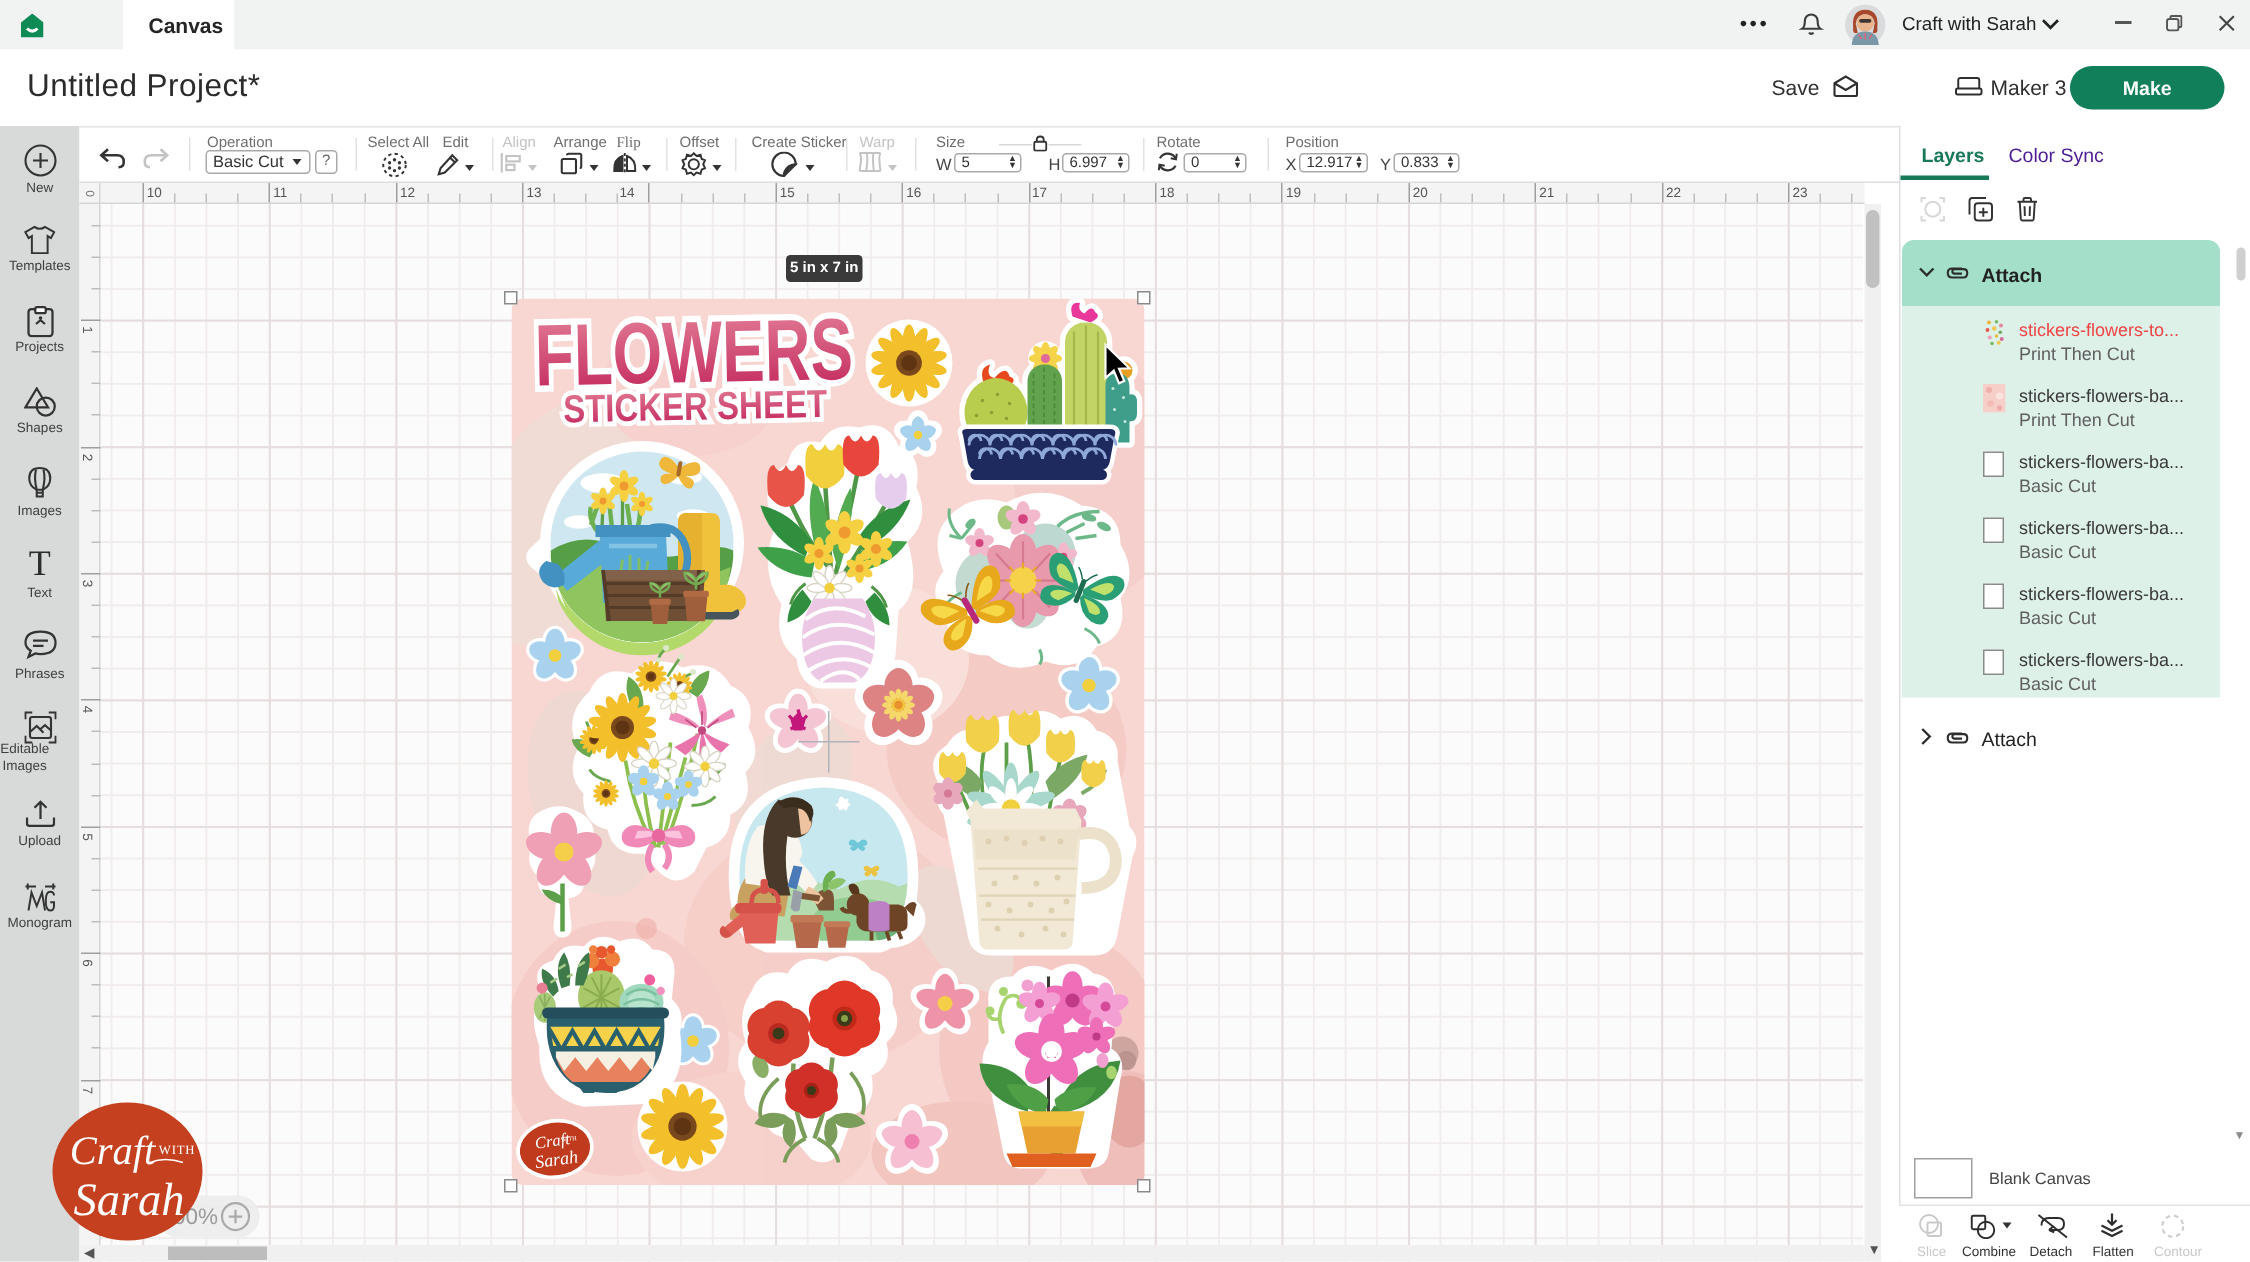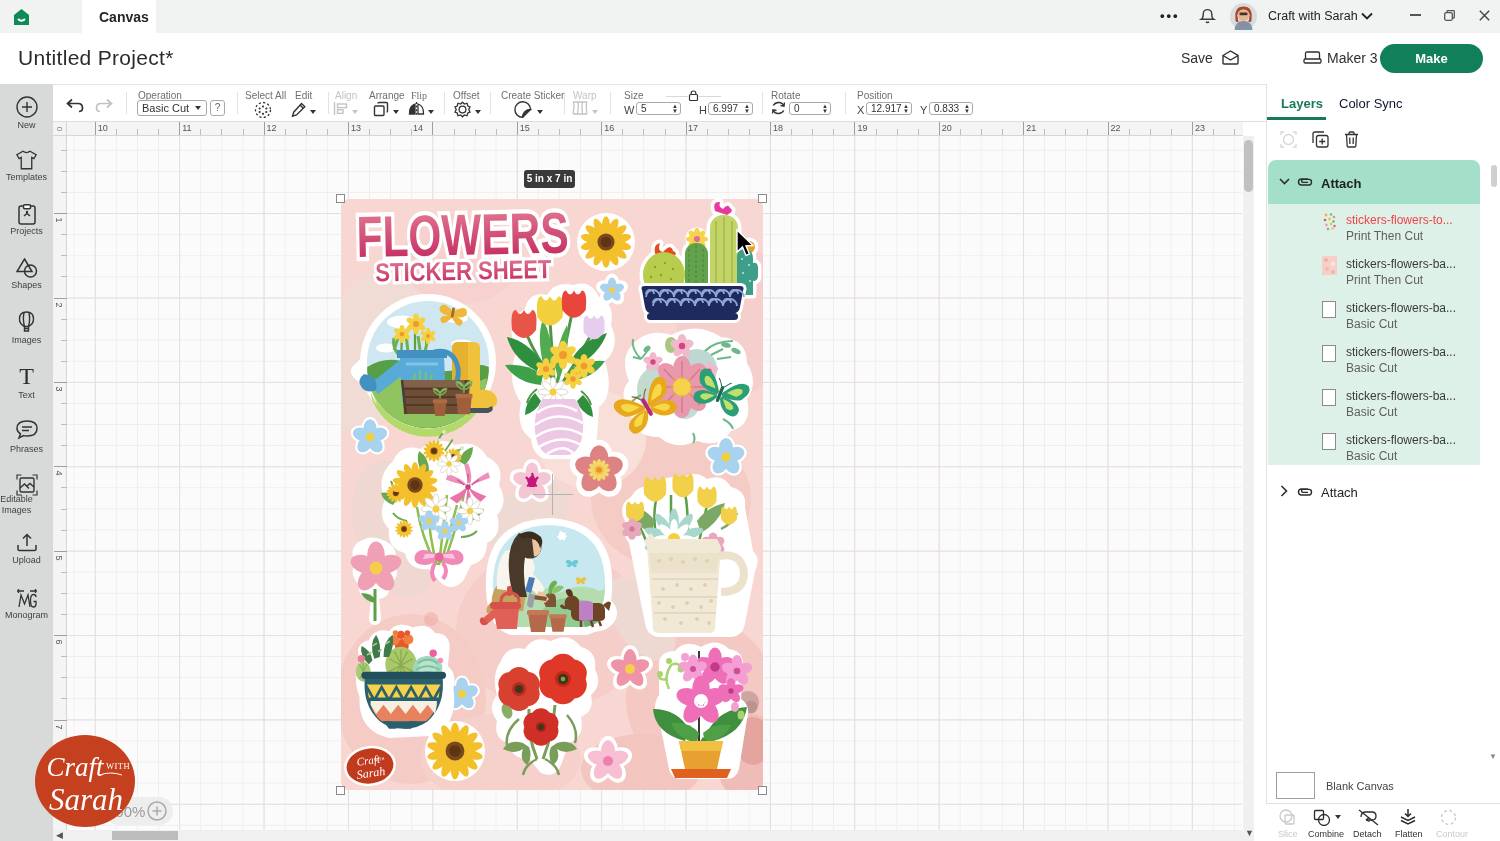--- a/index.html
+++ b/index.html
@@ -1298,21 +1298,21 @@
 <svg class="abs" style="left:30px; top:731px;" width="110" height="100" viewBox="0 0 110 100">
   <ellipse cx="55" cy="50" rx="50" ry="46" fill="#c5401f"></ellipse>
   <text x="45" y="45" font-family="Liberation Serif,serif" font-style="italic" font-size="27" fill="#fff" text-anchor="middle">Craft</text>
   <text x="88" y="38" font-family="Liberation Serif,serif" font-size="8.5" fill="#fff" text-anchor="middle" letter-spacing="0.5">WITH</text>
   <path d="M70 44 Q80 40 92 44" stroke="#fff" stroke-width="1" fill="none"></path>
   <text x="56" y="79" font-family="Liberation Serif,serif" font-style="italic" font-size="31" fill="#fff" text-anchor="middle">Sarah</text>
 </svg>
 
 <div class="abs" id="rightpanel"></div>
 <div class="abs" style="left:1281px; top:96px; font-size:13px; font-weight:bold; color:#17795a;">Layers</div>
-<div class="abs" style="left:1339px; top:96px; font-size:13px; color:#0f172a;">Color Sync</div>
+<div class="abs" style="left:1339px; top:96px; font-size:13px; color:#4c1d95;">Color Sync</div>
 <div class="abs" style="left:1267px; top:117px; width:59px; height:3px; background:#17795a;"></div>
 
 <svg class="abs" style="left:1280px; top:131px;" width="17" height="17" viewBox="0 0 17 17" fill="none" stroke="#d7d7d7" stroke-width="1.3">
     <circle cx="8.5" cy="8.5" r="5"></circle>
     <path d="M1 4 L1 1 L4 1 M13 1 L16 1 L16 4 M16 13 L16 16 L13 16 M4 16 L1 16 L1 13"></path>
   </svg>
 <svg class="abs" style="left:1312px; top:131px;" width="17" height="17" viewBox="0 0 17 17" fill="none" stroke="#333" stroke-width="1.3">
     <rect x="4.5" y="4.5" width="11.5" height="11.5" rx="2"></rect>
     <path d="M12 1 L3 1 Q1 1 1 3 L1 12"></path>
     <path d="M10.2 7.5 L10.2 13.5 M7.2 10.5 L13.2 10.5"></path>

